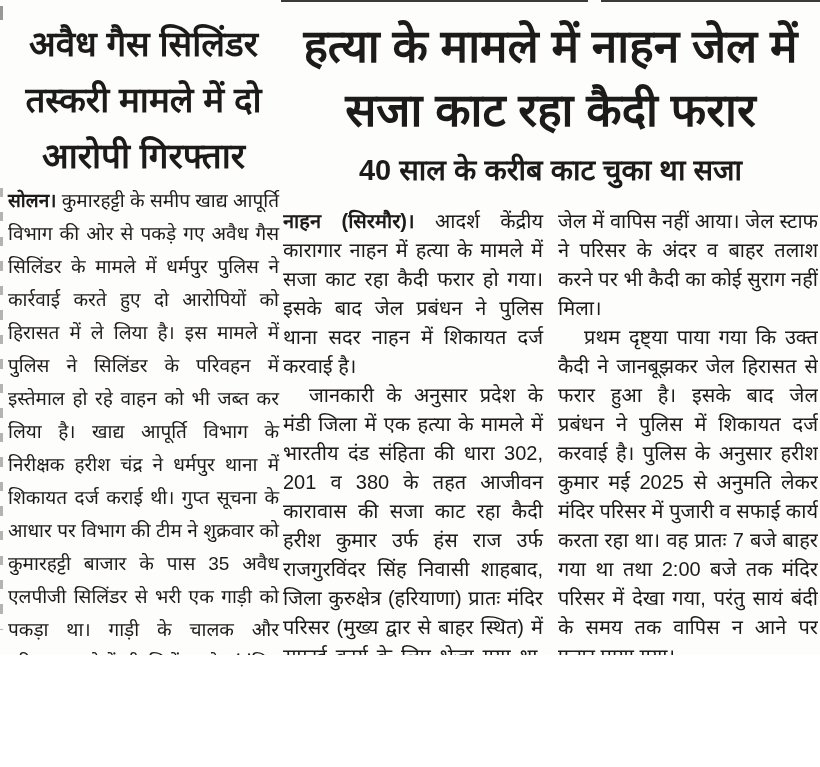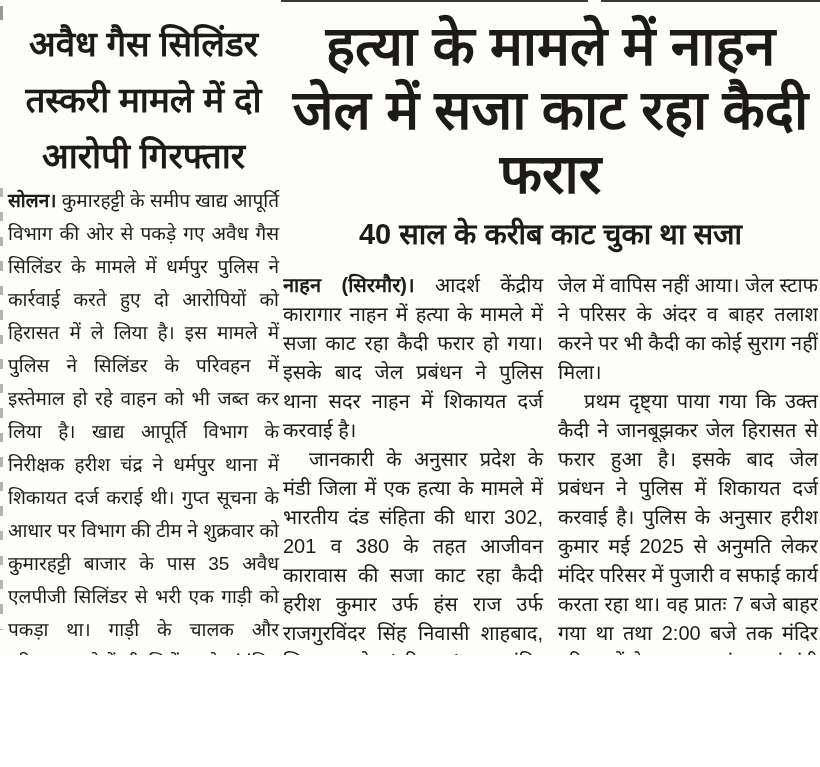--- a/index.html
+++ b/index.html
@@ -44,21 +44,21 @@
     font-size:19px;line-height:33px;
     text-align:justify;text-justify:inter-word;
     font-weight:500;
   }
   .dateline{font-weight:700;}
   .signoff{font-size:.92em;font-weight:600;}
 
   
   .main-article{position:absolute;left:283px;top:14px;width:535px;}
   .main-article .headline{
-    font-size:55px;line-height:64px;font-weight:700;
+    font-size:46px;line-height:64px;font-weight:700;
     text-align:center;
   }
   .main-article .subheadline{
     margin-top:10px;
     font-size:29px;line-height:36px;font-weight:700;
     text-align:center;
   }
   .main-body{
     margin-top:19px;
     height:513px;

